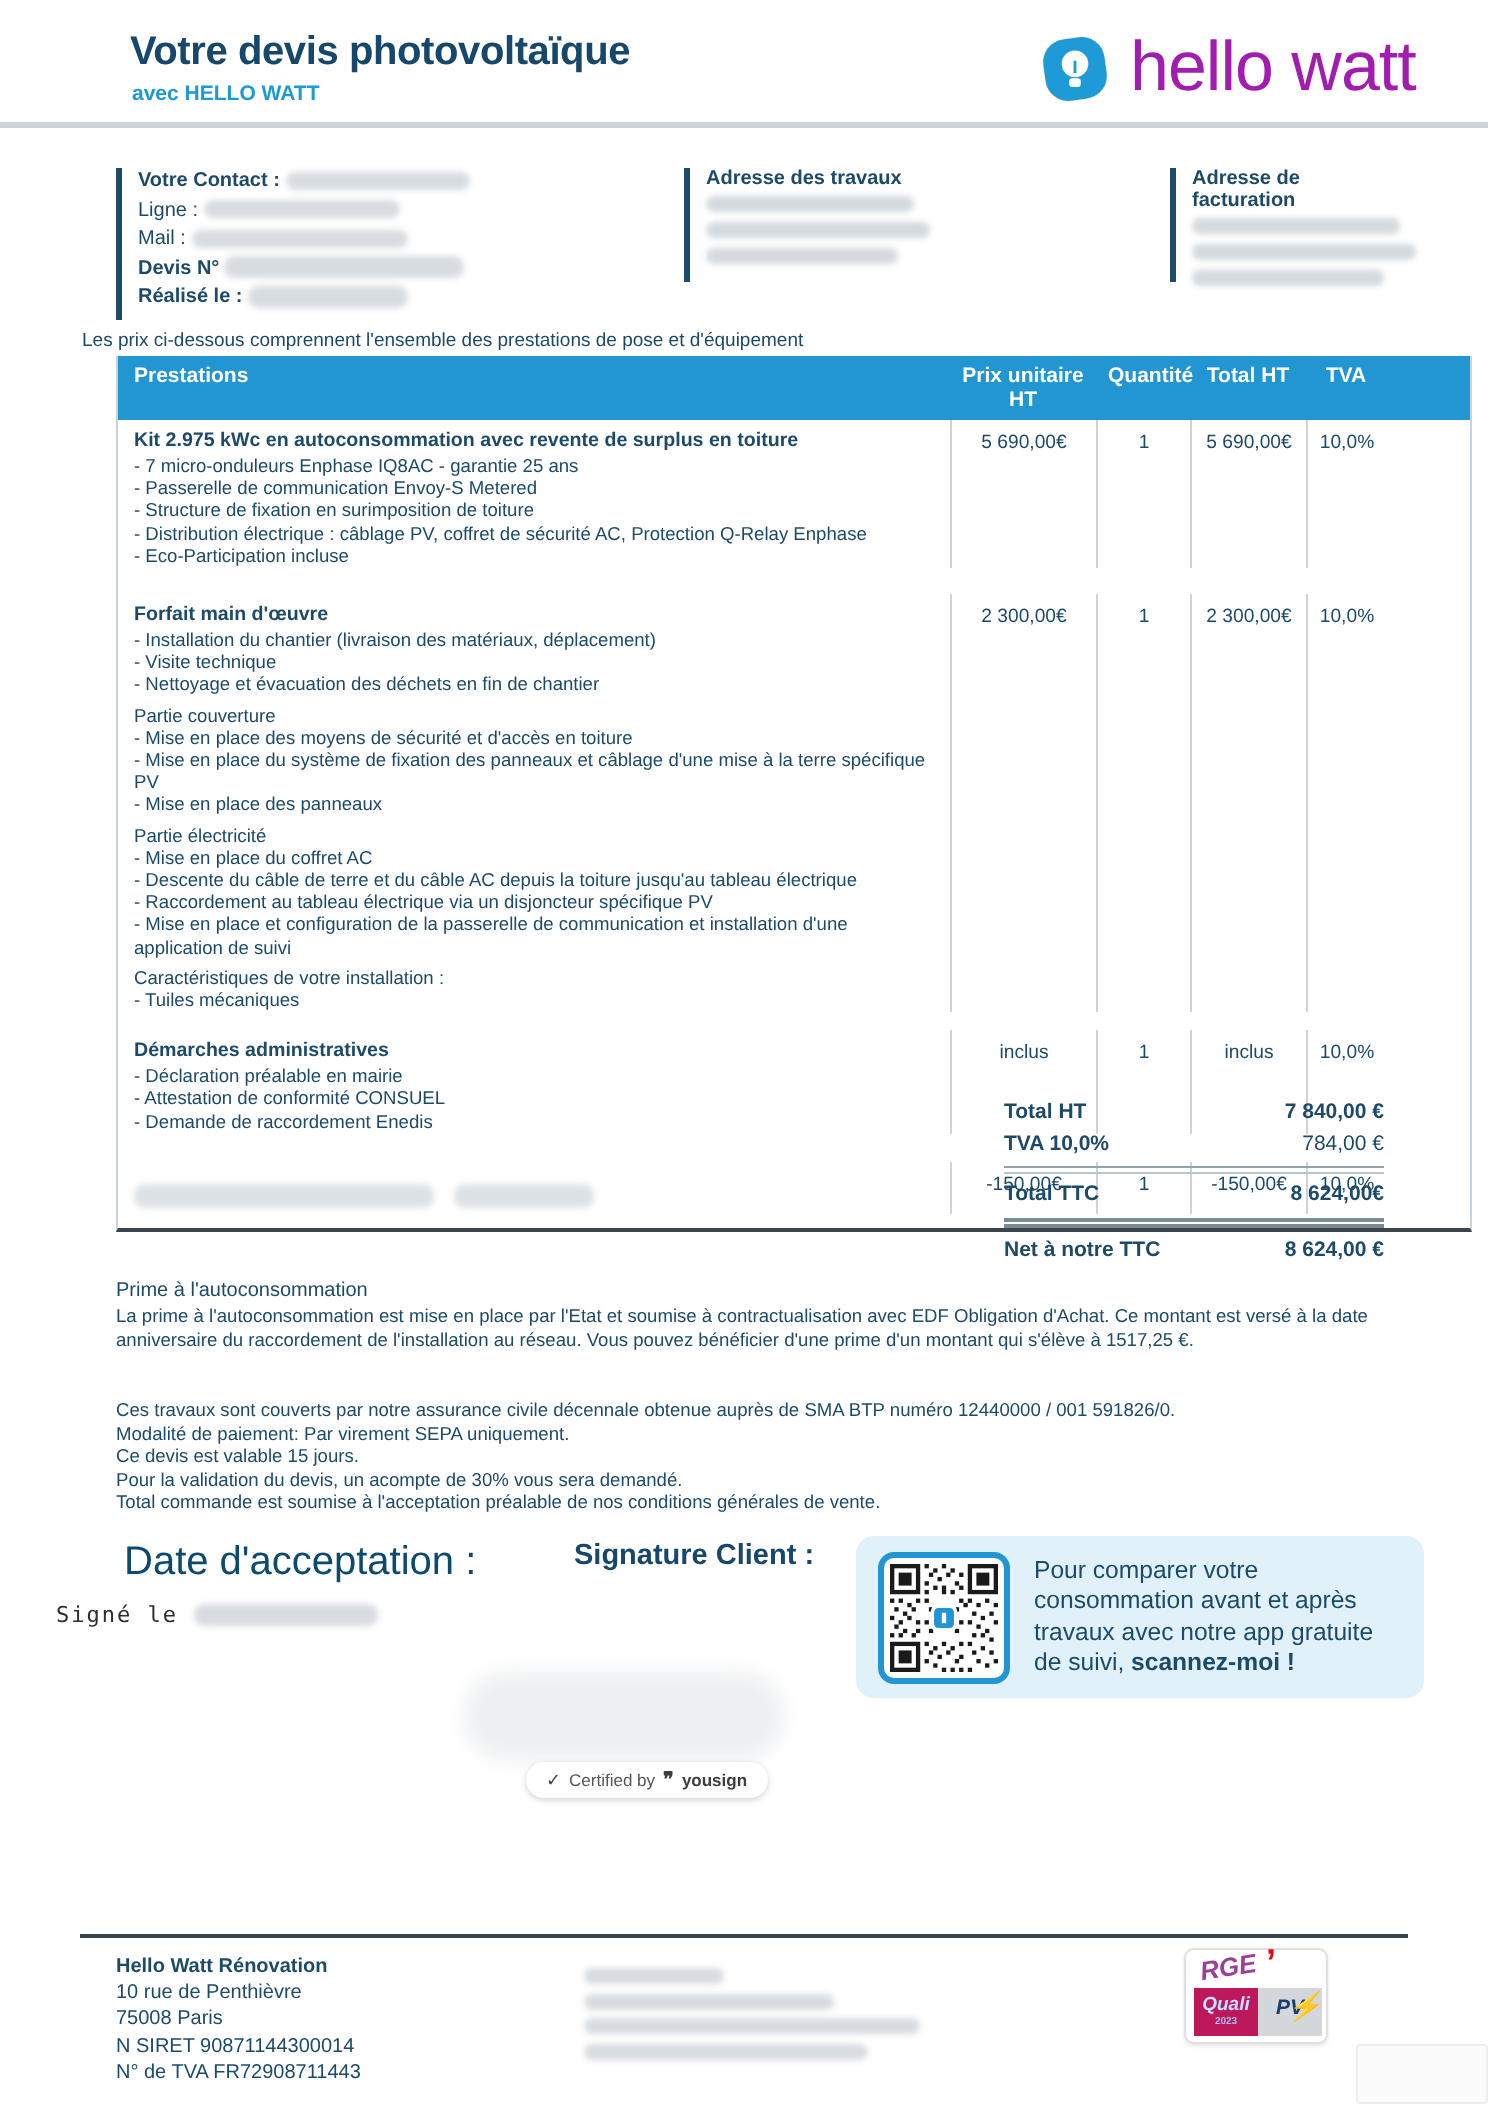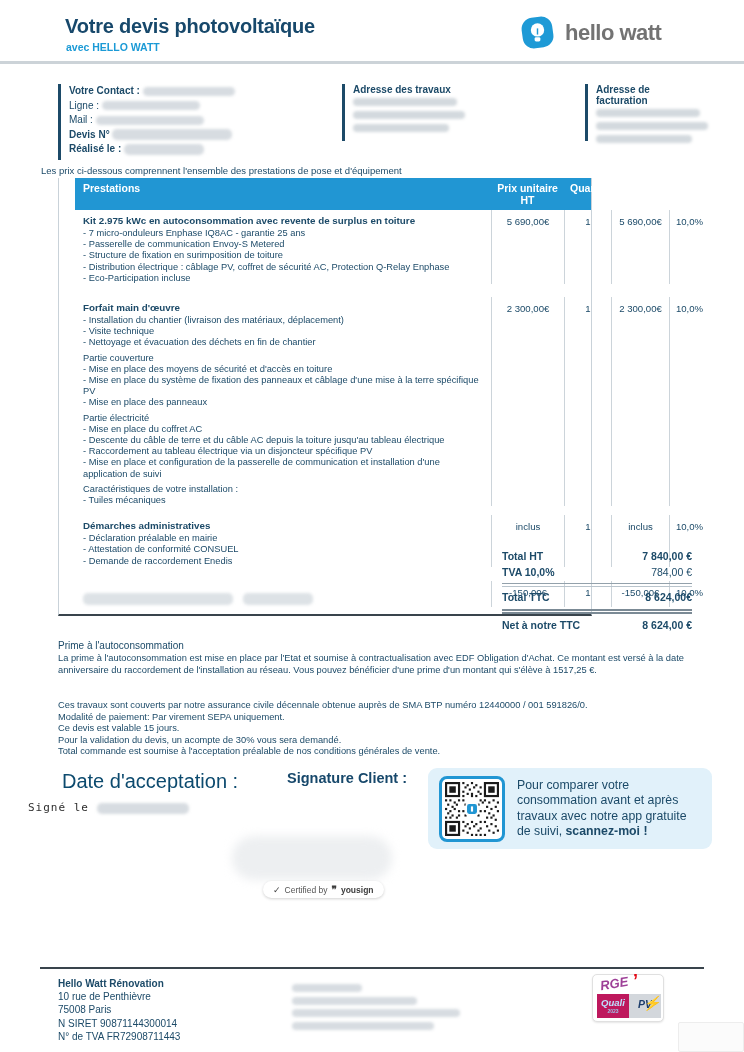--- a/index.html
+++ b/index.html
@@ -5,21 +5,21 @@
   * { margin:0; padding:0; box-sizing:border-box; }
   html,body { width:744px; height:1052px; background:#fff; overflow:hidden;
     font-family:"Liberation Sans", sans-serif; color:#1c4a68; }
   .page { position:relative; width:744px; height:1052px; background:#fff; }
 
   
   .doc-title { position:absolute; left:65px; top:15px; font-size:20px; font-weight:800; color:#17486b; letter-spacing:-0.2px; }
   .doc-subtitle { position:absolute; left:66px; top:41px; font-size:10.5px; font-weight:700; color:#1b9ad6; }
   .brand { position:absolute; left:519px; top:14px; display:flex; align-items:center; gap:9px; }
   .brand-blob { width:37px; height:37px; }
-  .brand-word { font-size:22px; font-weight:700; color:#737373; letter-spacing:-0.5px; }
+  .brand-word { font-size:35px; font-weight:400; color:#a21caf; letter-spacing:-0.5px; }
   .hr-top { position:absolute; left:0; top:61px; width:744px; height:3px; background:#ccd3d8; }
 
   
   .pill { display:inline-block; height:9px; border-radius:5px; background:#d7dce1; filter:blur(1.5px); vertical-align:middle; }
   .pill.soft { background:#dde2e6; }
 
   
   .contact-row { position:absolute; left:58px; top:84px; width:636px; display:flex; }
   .c-col { border-left:3px solid #1c4a68; padding-left:8px; }
   .c-col1 { width:284px; height:76px; }
@@ -27,22 +27,22 @@
   .c-col3 { width:109px; height:57px; }
   .c-line { font-size:10px; line-height:14.5px; white-space:nowrap; }
   .c-line b { font-weight:700; }
   .addr-title { font-size:10px; font-weight:700; margin-bottom:3px; }
   .addr-pill { display:block; width:104px; height:8px; border-radius:4px; background:#d3d9de; filter:blur(1.5px); margin-bottom:5px; }
 
   
   .intro { position:absolute; left:41px; top:165px; font-size:9.5px; }
 
   
-  .tbl { position:absolute; left:58px; top:178px; width:534px;
-    border-left:1px solid #c9d2d9; border-right:1px solid #c9d2d9; border-bottom:2px solid #39444c;padding-left:16px; }
+  .tbl { position:absolute; left:58px; top:178px; width:678px;
+    border-left:1px solid #c9d2d9; border-right:1px solid #c9d2d9; border-bottom:2px solid #39444c; }
   .tgrid { display:grid; grid-template-columns:416px 73px 47px 58px 40px; }
   .thead { background:#2196d3; color:#fff; }
   .th { font-size:10.5px; font-weight:700; padding:4px 6px 4px; text-align:center; }
   .th.first { text-align:left; padding-left:8px; }
   .cell { border-left:1px solid #ccd4da; }
   .cell.first { border-left:none; padding:5px 10px 0 8px; }
   .cell.num { text-align:center; padding-top:6px; font-size:9.6px; }
   .row-title { font-size:9.8px; font-weight:700; margin-bottom:2px; }
   .detail { font-size:9.3px; line-height:11.2px; }
   .detail.group { margin-top:4px; }

